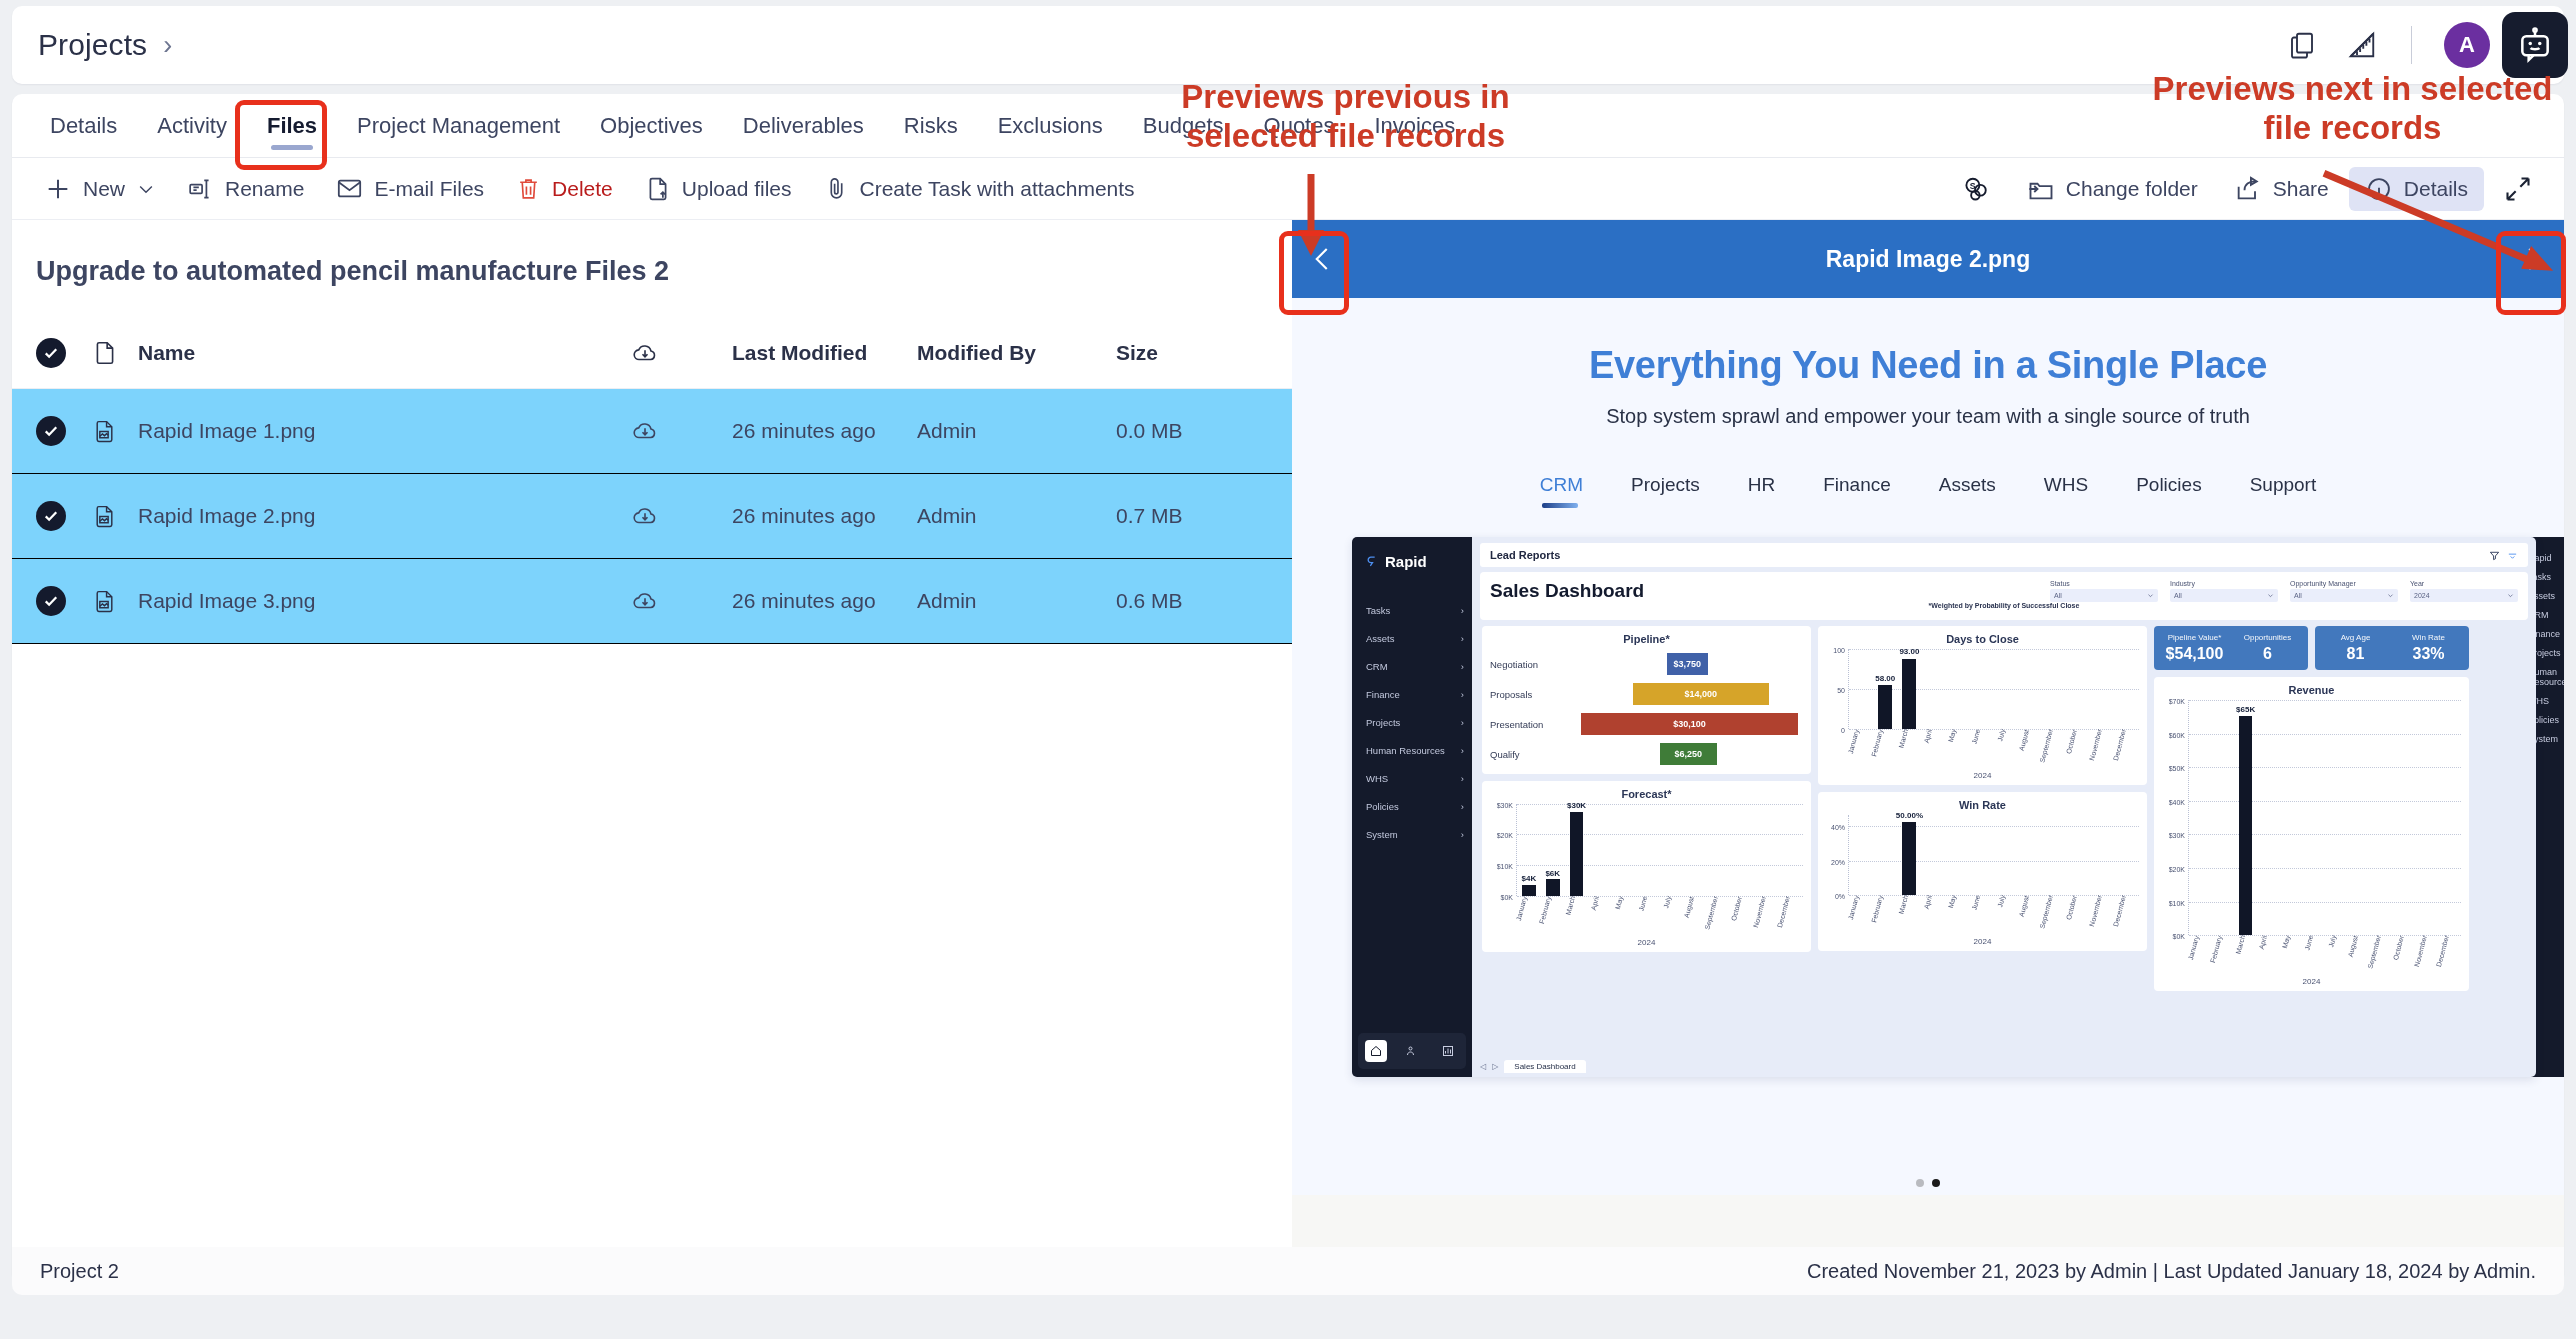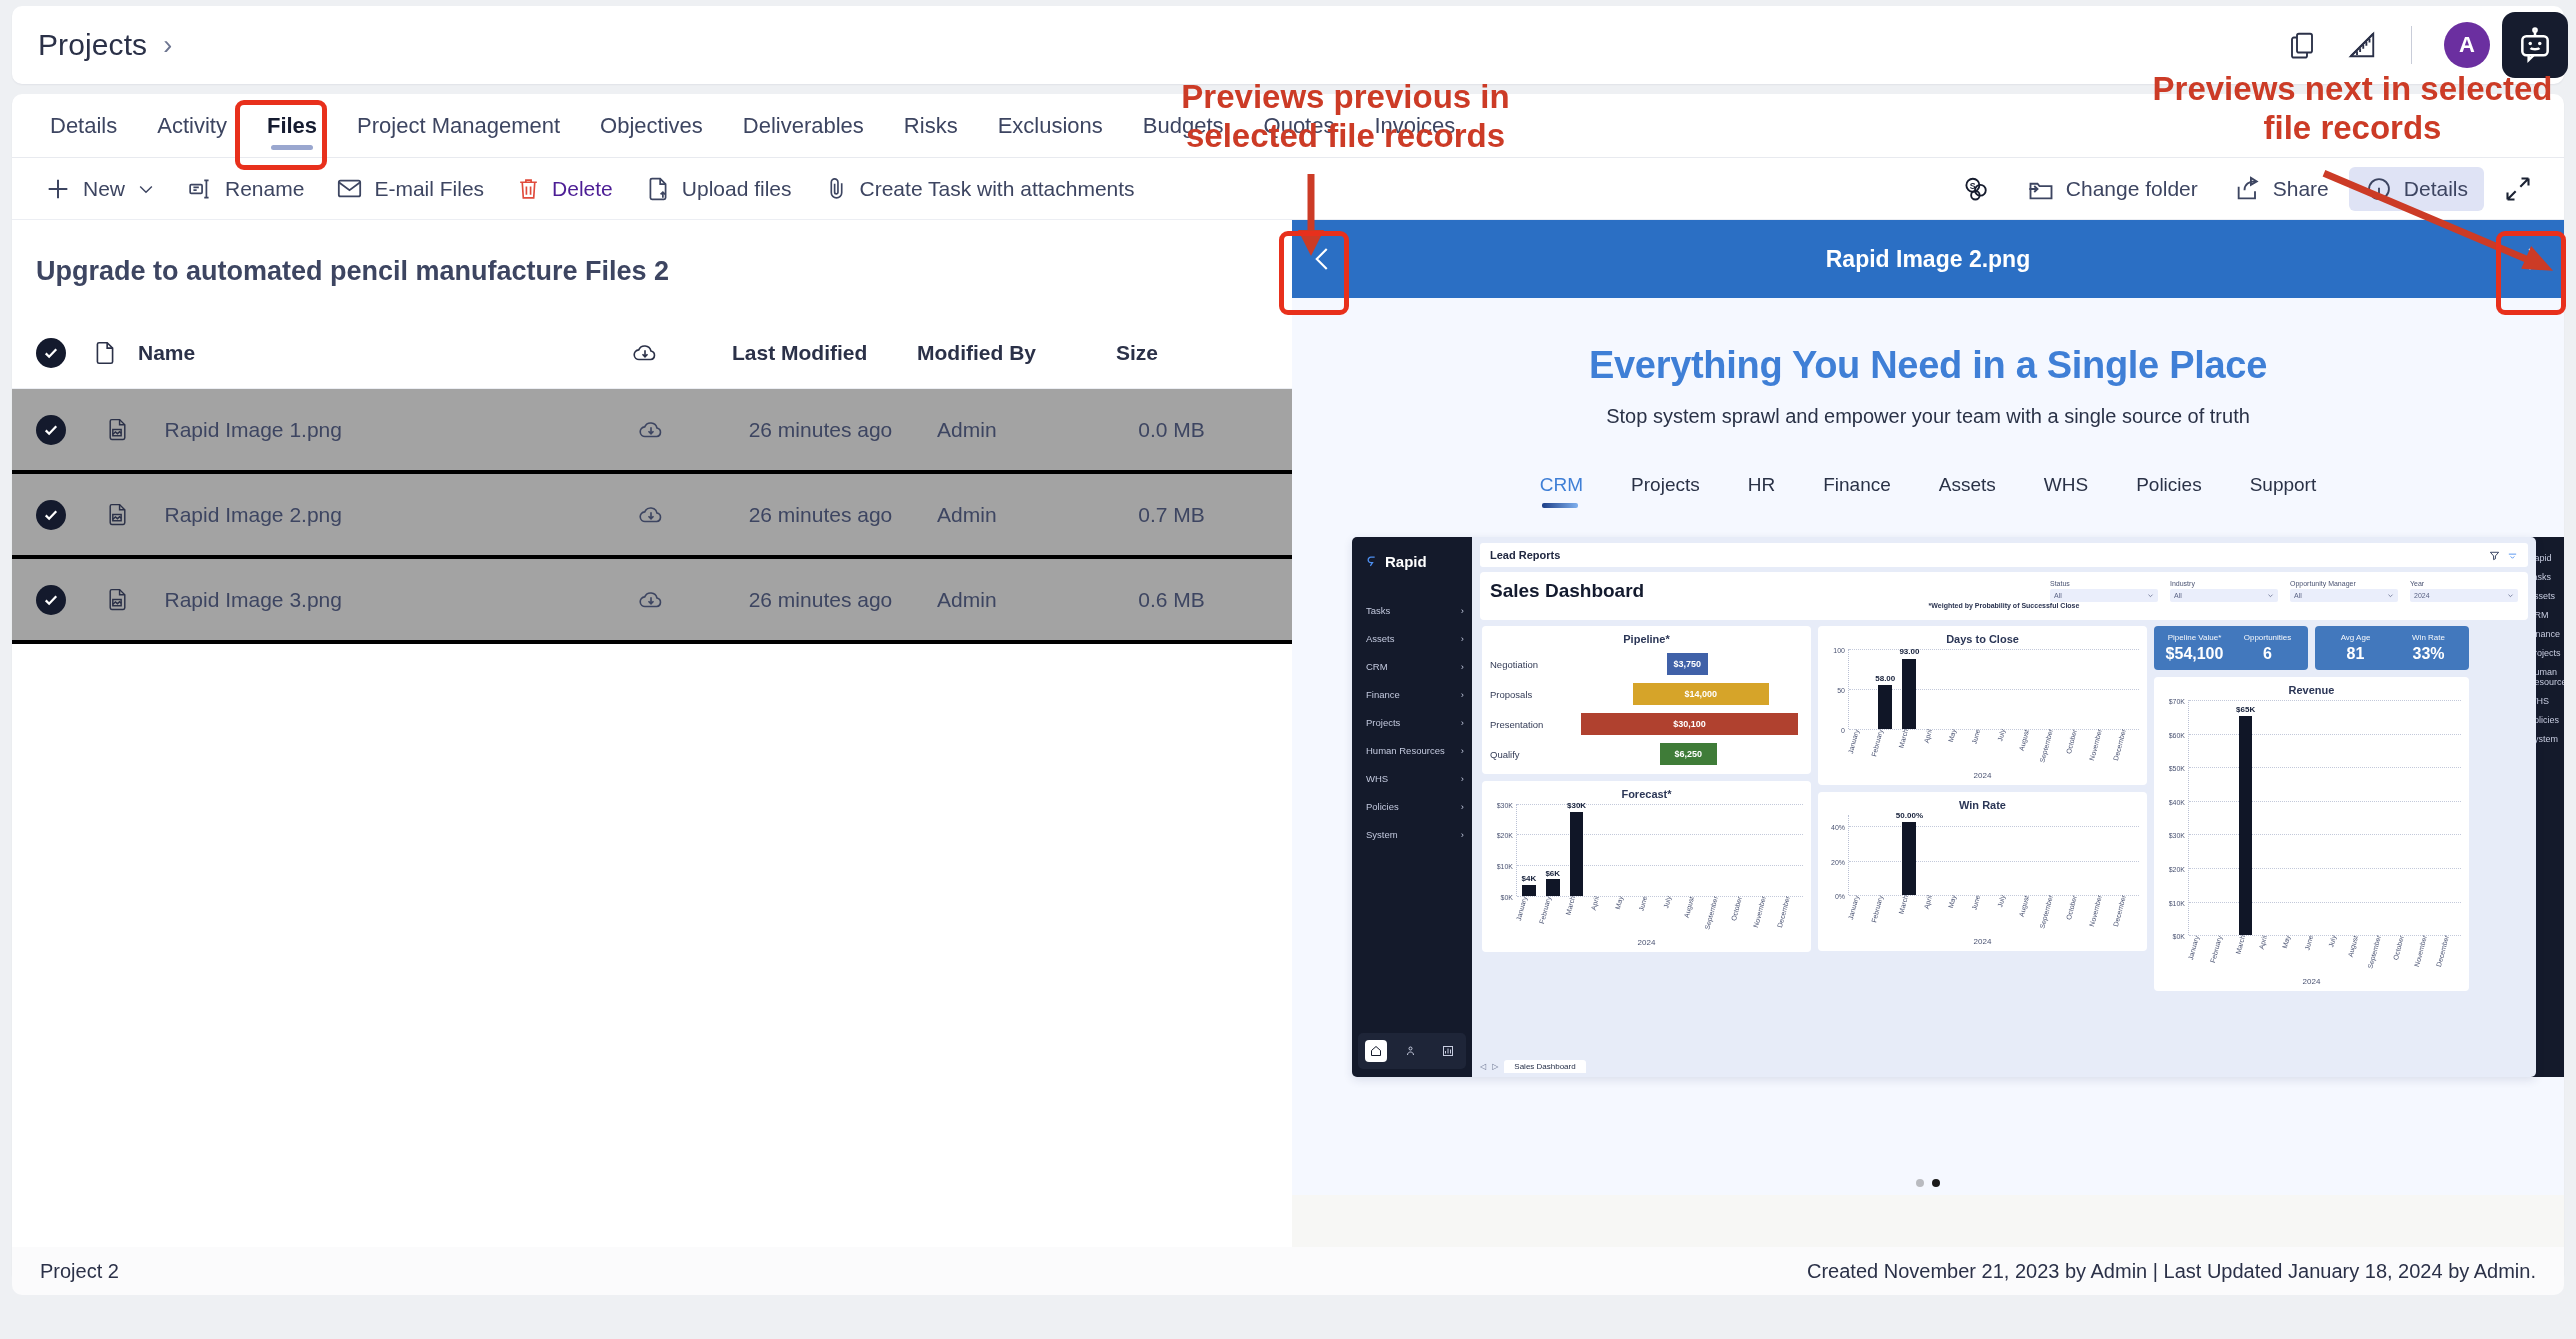--- a/index.html
+++ b/index.html
@@ -81,23 +81,22 @@
     font-size: 27px; color: #3d4561; font-weight: 600;
     padding: 36px 0 0 24px;
   }
   .grid-head {
     display: flex; align-items: center; height: 72px; margin-top: 30px;
     padding: 0 24px; font-size: 21px; color: #2b3148; font-weight: 700;
     border-bottom: 1px solid #eceef3;
   }
   .row {
     display: flex; align-items: center; height: 85px; padding: 0 24px;
-    font-size: 21px; color: #3d4561; background: #a3a3a3;
-    border-bottom: 4px solid #000000;
-    gap: 17px;
+    font-size: 21px; color: #3d4561; background: #7dd3fc;
+    border-bottom: 1px solid #000000;
   }
   .c-check { width: 56px; display: flex; align-items: center; }
   .c-ficon { width: 46px; display: flex; align-items: center; }
   .c-name  { width: 419px; }
   .c-cloud { width: 175px; display: flex; justify-content: center; }
   .c-mod   { width: 185px; }
   .c-by    { width: 199px; }
   .c-size  { width: 140px; }
   .tick {
     width: 30px; height: 30px; border-radius: 50%; background: #141a2d;
@@ -326,21 +325,21 @@
           <rect x="2.5" y="5" width="19" height="14" rx="1.5"></rect>
             <path d="M2.5 6.5 12 13.5 21.5 6.5"></path>
         </svg>
         <span class="lbl">E-mail Files</span>
       </div>
       <div class="tb danger">
         <svg width="25" height="25" viewBox="0 0 24 24" fill="none" stroke="#e04a3b" stroke-width="1.6">
           <path d="M4 6h16M9.5 6V4h5v2M6 6l1 15h10l1-15"></path>
             <path d="M10 10v8M14 10v8"></path>
         </svg>
-        <span class="lbl" style="color:#4c1d95">Delete</span>
+        <span class="lbl" style="color:#b91c1c">Delete</span>
       </div>
       <div class="tb">
         <svg width="26" height="26" viewBox="0 0 24 24" fill="none" stroke="#3d4561" stroke-width="1.6">
           <path d="M14 2.5H6.5A1.5 1.5 0 0 0 5 4v16a1.5 1.5 0 0 0 1.5 1.5h11A1.5 1.5 0 0 0 19 20V7.5Z"></path>
           <path d="M14 2.5V7.5H19"></path>
             <path d="M16.5 20v-5M14.4 17l2.1-2.1 2.1 2.1"></path>
         </svg>
         <span class="lbl">Upload files</span>
       </div>
       <div class="tb">

